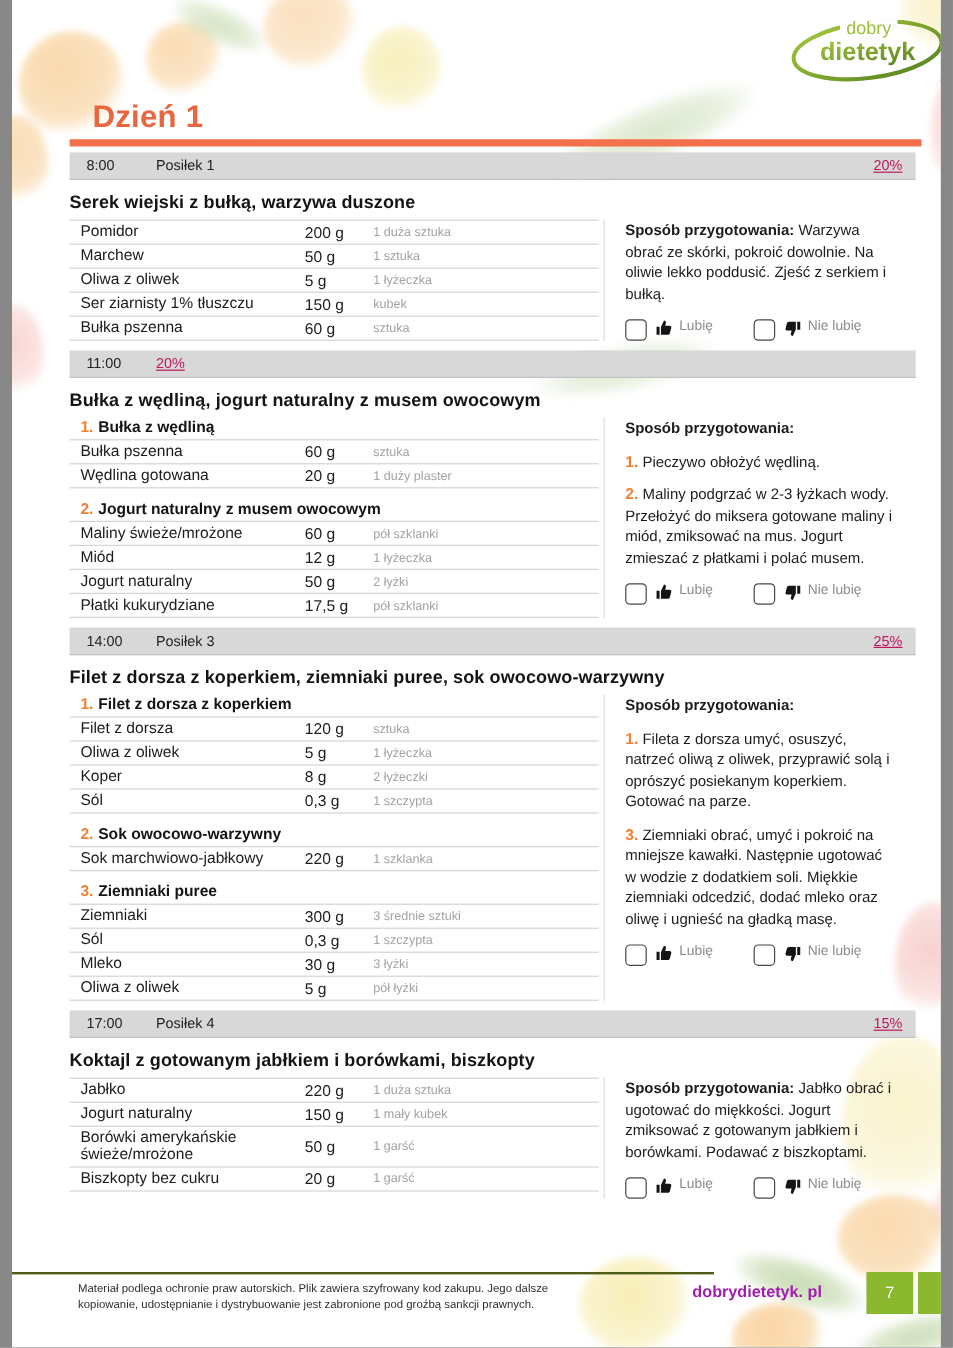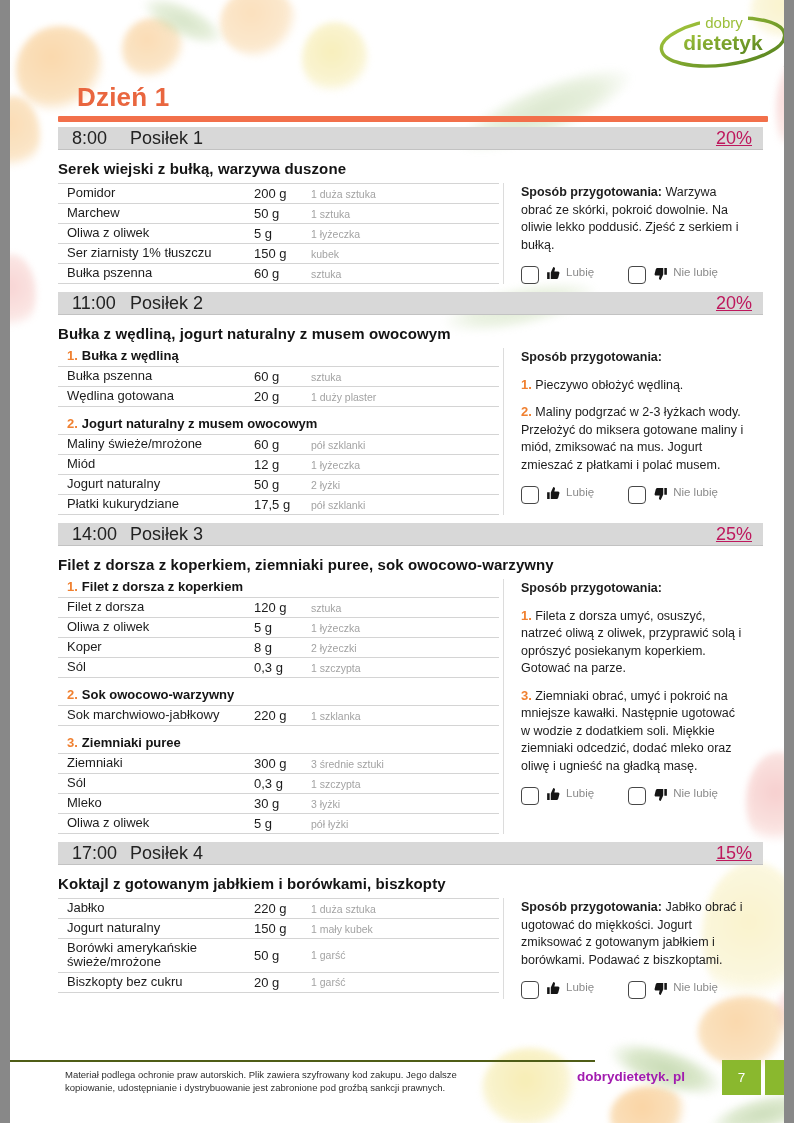--- a/index.html
+++ b/index.html
@@ -12,21 +12,21 @@
   .d-pink{background:radial-gradient(circle at 45% 40%, #f0a1a0 0%, #f6c9c4 55%, rgba(255,255,255,0) 72%);}
   .d-leaf{background:radial-gradient(closest-side, #9dbf7a 0%, #bcd4a0 60%, rgba(255,255,255,0) 100%);border-radius:50% 10% 50% 10%;}
   
   .logo{position:absolute;left:644px;top:6px;width:142px;height:72px;}
   
   .h1{position:absolute;left:67px;top:82px;font-size:26px;font-weight:bold;color:#e9663f;letter-spacing:0.2px;}
   .content{position:absolute;left:48px;top:116px;width:710px;}
   .orange-rule{height:6px;width:710px;background:#f2704b;border-radius:1px;margin-bottom:5px;}
   .meal-section{margin-bottom:8px;}
   .meal-header{width:705px;box-sizing:border-box;background:#d8d8d8;border-bottom:1px solid #c2c2c2;
-               height:23px;display:flex;align-items:center;padding:0 11px 0 14px;font-size:18px;color:#222;}
+               height:23px;display:flex;align-items:center;padding:0 11px 0 14px;font-size:12px;color:#222;}
   .meal-header .time{width:58px;}
   .meal-header .mname{flex:1;}
   .meal-header .pct{color:#be185d;text-decoration:underline;}
   .meal-title{font-size:15px;font-weight:bold;color:#141414;margin:10px 0 6px 0;letter-spacing:0.1px;}
   .meal-body{display:flex;width:705px;}
   .col-left{width:446px;box-sizing:border-box;border-right:1px solid #dcdcdc;}
   .col-right{width:241px;box-sizing:border-box;padding-left:17px;padding-top:1px;}
   .group-header{font-size:13px;font-weight:bold;color:#141414;margin:9px 0 3px 9px;}
   .group-header .gnum{color:#f08030;margin-right:4px;}
   .itable{border-top:1px solid #d4d4d4;margin-right:4px;}
@@ -152,21 +152,20 @@
                   </svg>
                   <span class="like-label">Nie lubię</span>
                 </div>
               </div>
             </div>
           </div>
         </section>
         <section class="meal-section">
           <div class="meal-header">
             <span class="time">11:00</span>
-            <span class="mname">Posiłek 2</span>
             <span class="pct">20%</span>
           </div>
           <h2 class="meal-title" style="margin: 10px 0px 6px;">Bułka z wędliną, jogurt naturalny z musem owocowym</h2>
           <div class="meal-body">
             <div class="col-left">
               <div class="group-header" style="margin-top: 0px;"><span class="gnum">1.</span><span class="gtitle">Bułka z wędliną</span></div>
               <div class="itable">
                 <div class="irow">
                   <span class="iname">Bułka pszenna</span>
                   <span class="amt">60 g</span>

